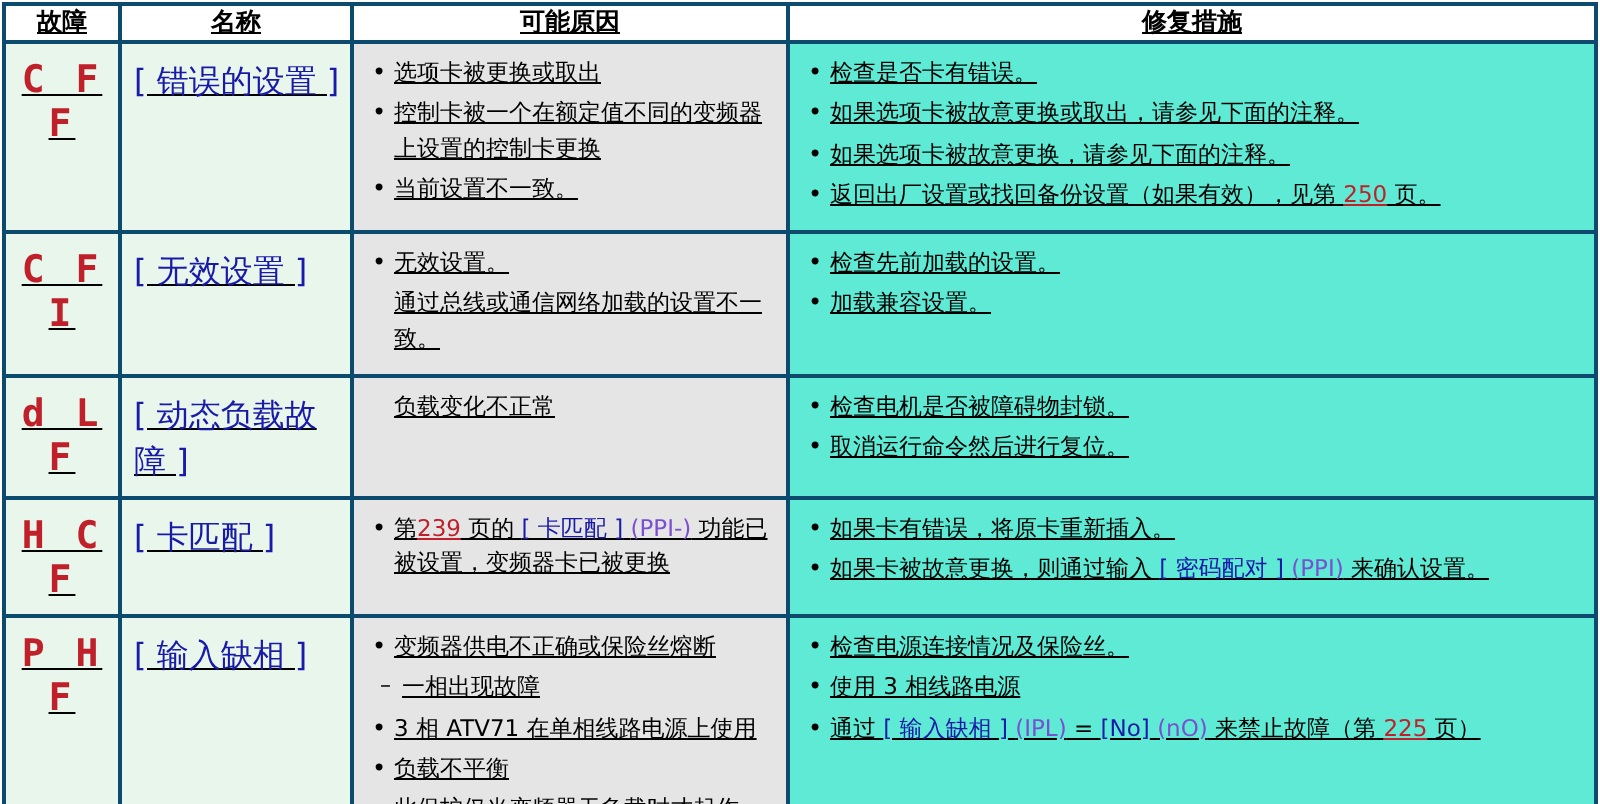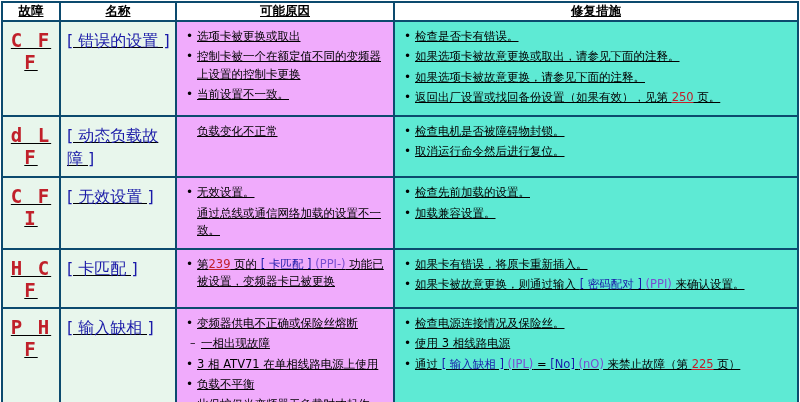--- a/index.html
+++ b/index.html
@@ -68,21 +68,21 @@
   td.code {
     background: #e8f6ec;
     text-align: center;
     width: 58px;
   }
   td.name {
     background: #e8f6ec;
     width: 116px;
   }
   td.cause {
-    background: #f0abfc;
+    background: #e5e5e5;
     width: 218px;
   }
   td.fix {
     background: #5eead4;
   }
   .codetxt {
     font-family: "DejaVu Sans Mono", "Liberation Mono", monospace;
     color: #c0202a;
     font-size: 19px;
     font-weight: bold;
@@ -202,55 +202,55 @@
             <li class="dot">检查是否卡有错误。</li>
             <li class="dot tight">如果选项卡被故意更换或取出，请参见下面的注释。</li>
             <li class="dot tight">如果选项卡被故意更换，请参见下面的注释。</li>
             <li class="dot">返回出厂设置或找回备份设置（如果有效），见第 <span class="red uline">250</span> 页。</li>
           </ul>
         </td>
       </tr>
 
       <tr>
         <td class="code">
+          <div class="codetxt">C F I</div>
+        </td>
+        <td class="name">
+          <div class="nametxt">[ 无效设置 ]</div>
+        </td>
+        <td class="cause">
+          <ul class="lines">
+            <li class="dot">无效设置。</li>
+            <li class="nodot">通过总线或通信网络加载的设置不一致。</li>
+          </ul>
+        </td>
+        <td class="fix">
+          <ul class="lines">
+            <li class="dot">检查先前加载的设置。</li>
+            <li class="dot">加载兼容设置。</li>
+          </ul>
+        </td>
+      </tr>
+
+      <tr>
+        <td class="code">
           <div class="codetxt">d L F</div>
         </td>
         <td class="name">
           <div class="nametxt">[ 动态负载故障 ]</div>
         </td>
         <td class="cause">
           <ul class="lines">
             <li class="nodot">负载变化不正常</li>
           </ul>
         </td>
         <td class="fix">
           <ul class="lines">
             <li class="dot">检查电机是否被障碍物封锁。</li>
             <li class="dot">取消运行命令然后进行复位。</li>
-          </ul>
-        </td>
-      </tr>
-
-      <tr>
-        <td class="code">
-          <div class="codetxt">C F I</div>
-        </td>
-        <td class="name">
-          <div class="nametxt">[ 无效设置 ]</div>
-        </td>
-        <td class="cause">
-          <ul class="lines">
-            <li class="dot">无效设置。</li>
-            <li class="nodot">通过总线或通信网络加载的设置不一致。</li>
-          </ul>
-        </td>
-        <td class="fix">
-          <ul class="lines">
-            <li class="dot">检查先前加载的设置。</li>
-            <li class="dot">加载兼容设置。</li>
           </ul>
         </td>
       </tr>
 
       <tr>
         <td class="code">
           <div class="codetxt">H C F</div>
         </td>
         <td class="name">
           <div class="nametxt">[ 卡匹配 ]</div>

